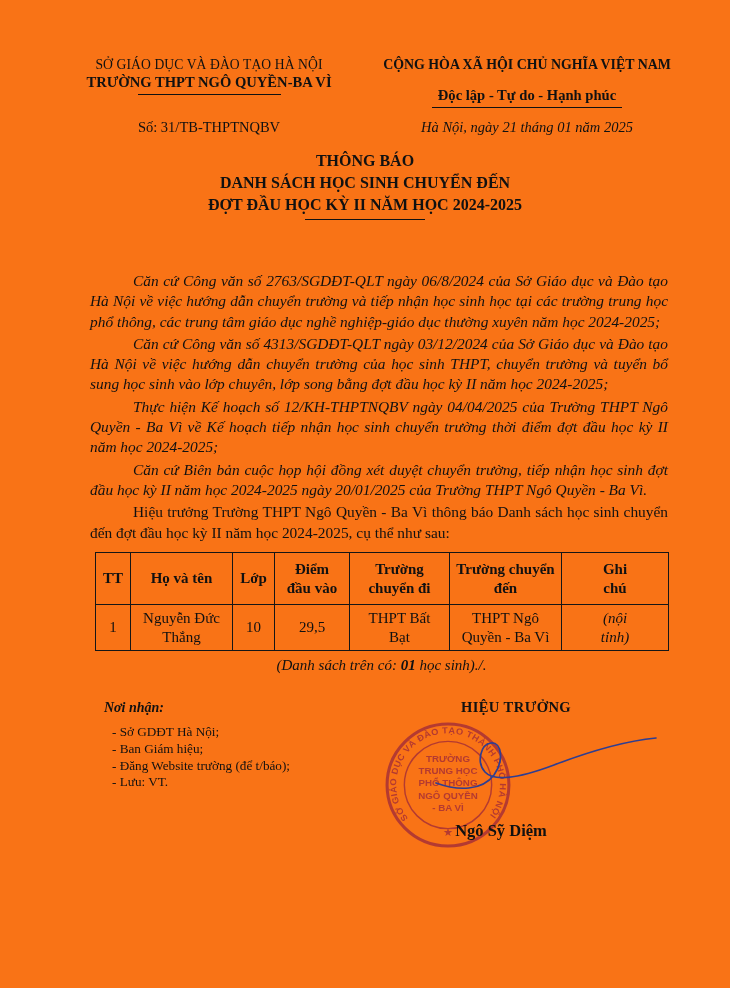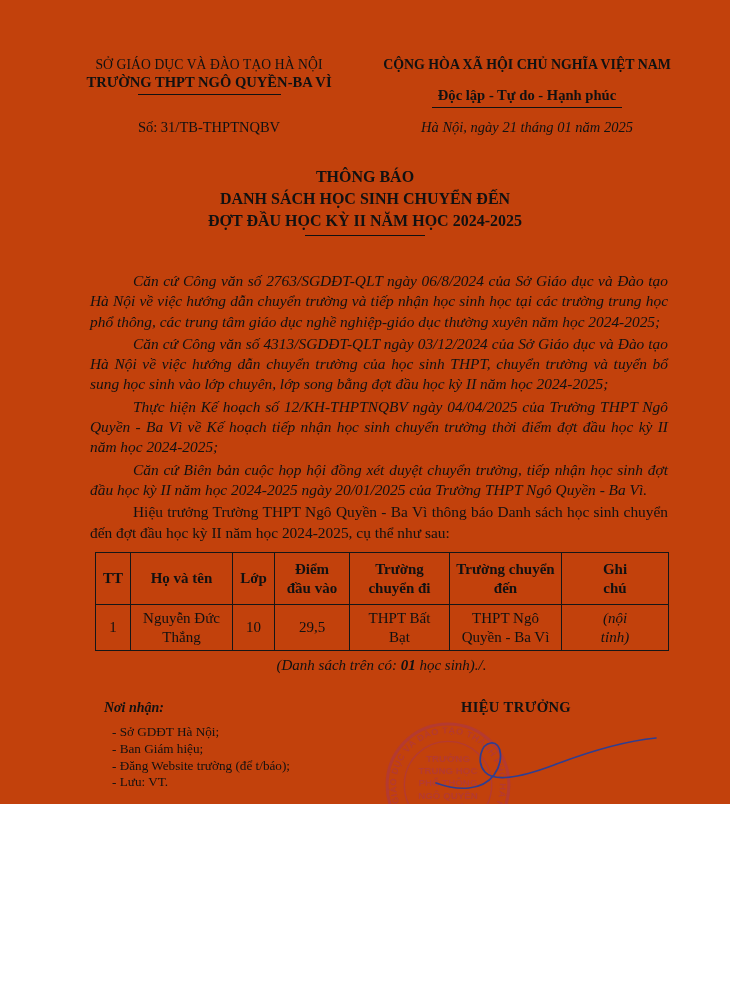--- a/index.html
+++ b/index.html
@@ -1,35 +1,35 @@
 <!DOCTYPE html>
 <html><head>
 <meta charset="utf-8">
 <style>
   html,body{margin:0;padding:0;background:#ffffff;}
-  .page{position:relative;width:730px;height:804px;background:#c2410c;
+  .page{position:relative;width:730px;height:988px;background:#f97316;
         font-family:"Liberation Serif","DejaVu Serif",serif;color:#111;overflow:hidden;}
 
   
   .hdr-left{position:absolute;left:58px;top:57px;width:302px;text-align:center;}
   .org1{font-size:13.6px;letter-spacing:.1px;}
   .org2{font-size:14.6px;font-weight:bold;margin-top:1px;}
   .rule{border-top:1.5px solid #111;height:0;}
   .rule-left{width:143px;margin:3px auto 0;}
   .hdr-right{position:absolute;left:372px;top:57px;width:310px;text-align:center;}
   .nat1{font-size:13.9px;font-weight:bold;}
   .nat2{font-size:14.6px;font-weight:bold;margin-top:14px;}
   .rule-right{width:190px;margin:3px auto 0;}
   .doc-no{position:absolute;left:58px;top:119px;width:302px;text-align:center;font-size:14.5px;}
   .date-line{position:absolute;left:372px;top:119px;width:310px;text-align:center;
              font-size:14.5px;font-style:italic;}
 
   
   .title-block{position:absolute;left:0;top:150px;width:730px;text-align:center;
-               font-weight:bold;font-size:16px;line-height:22px;margin-top:16px;}
+               font-weight:bold;font-size:16px;line-height:22px;}
   .rule-title{width:120px;margin:3px auto 0;border-top:1.6px solid #111;}
 
   
   .body{position:absolute;left:90px;top:240px;width:578px;text-align:justify;
         font-size:15.4px;line-height:20.3px;margin-top:31px;}
   .body p{margin:0 0 2px 0;text-indent:43px;}
   .body p.it{font-style:italic;}
 
   
   .tbl{position:absolute;left:95px;top:552px;width:573px;border-collapse:collapse;

